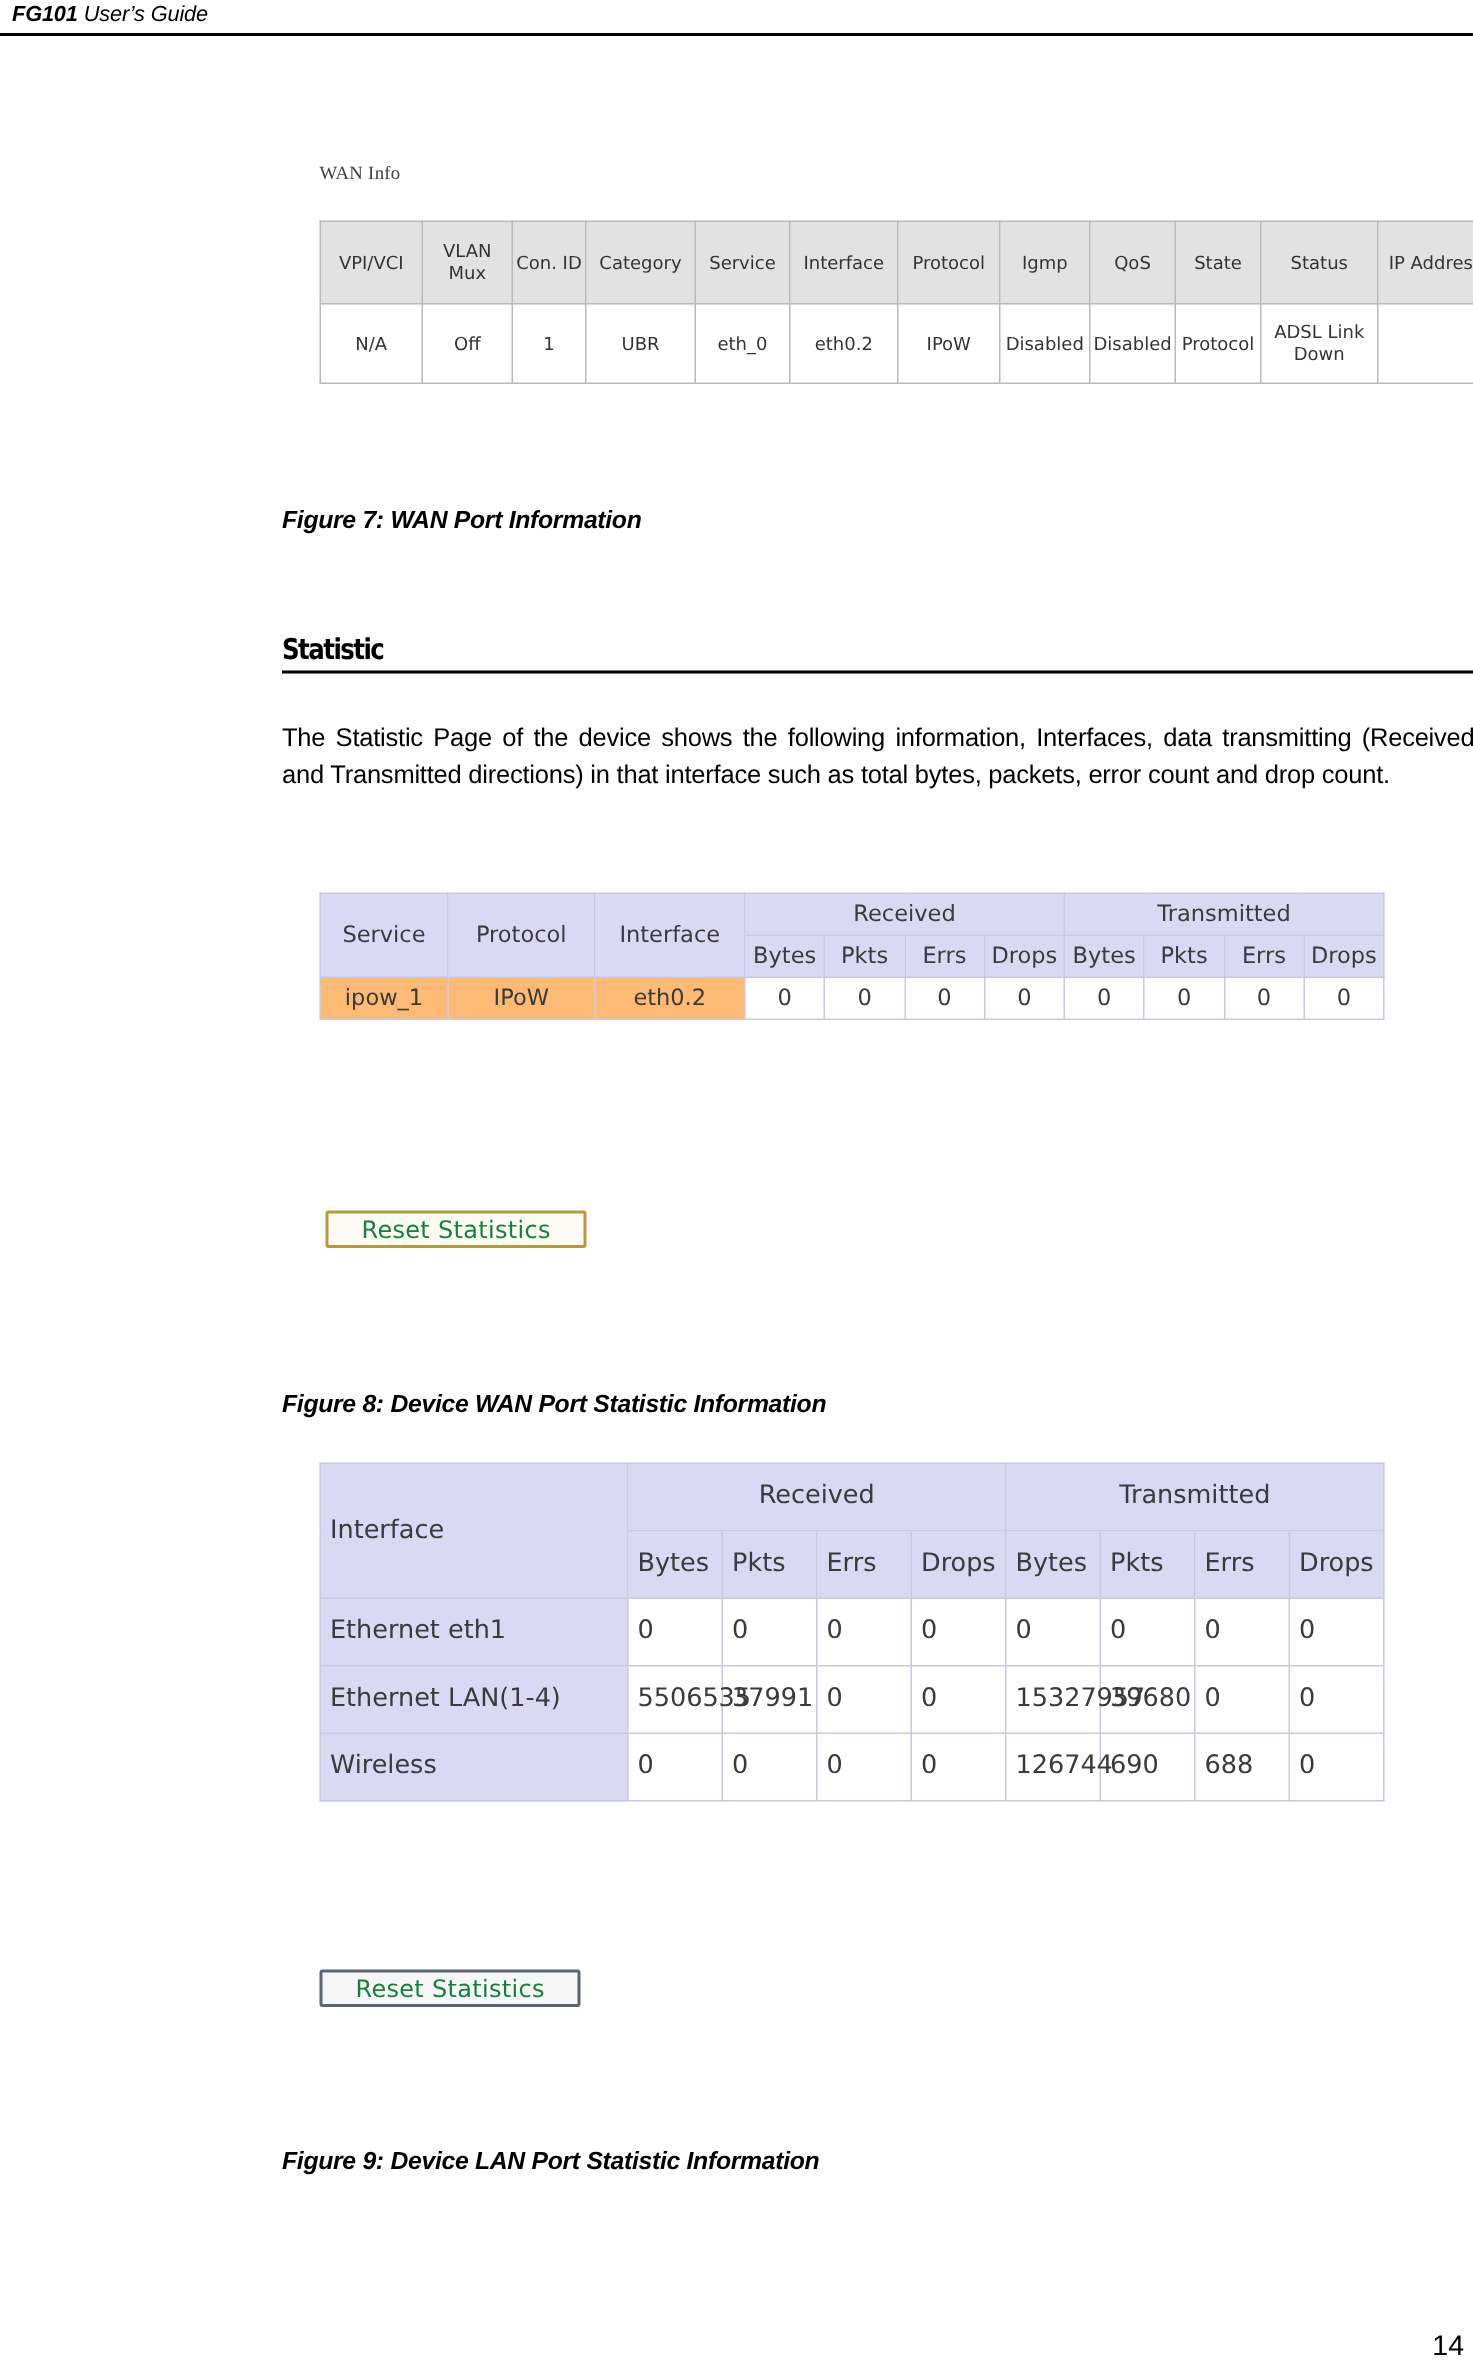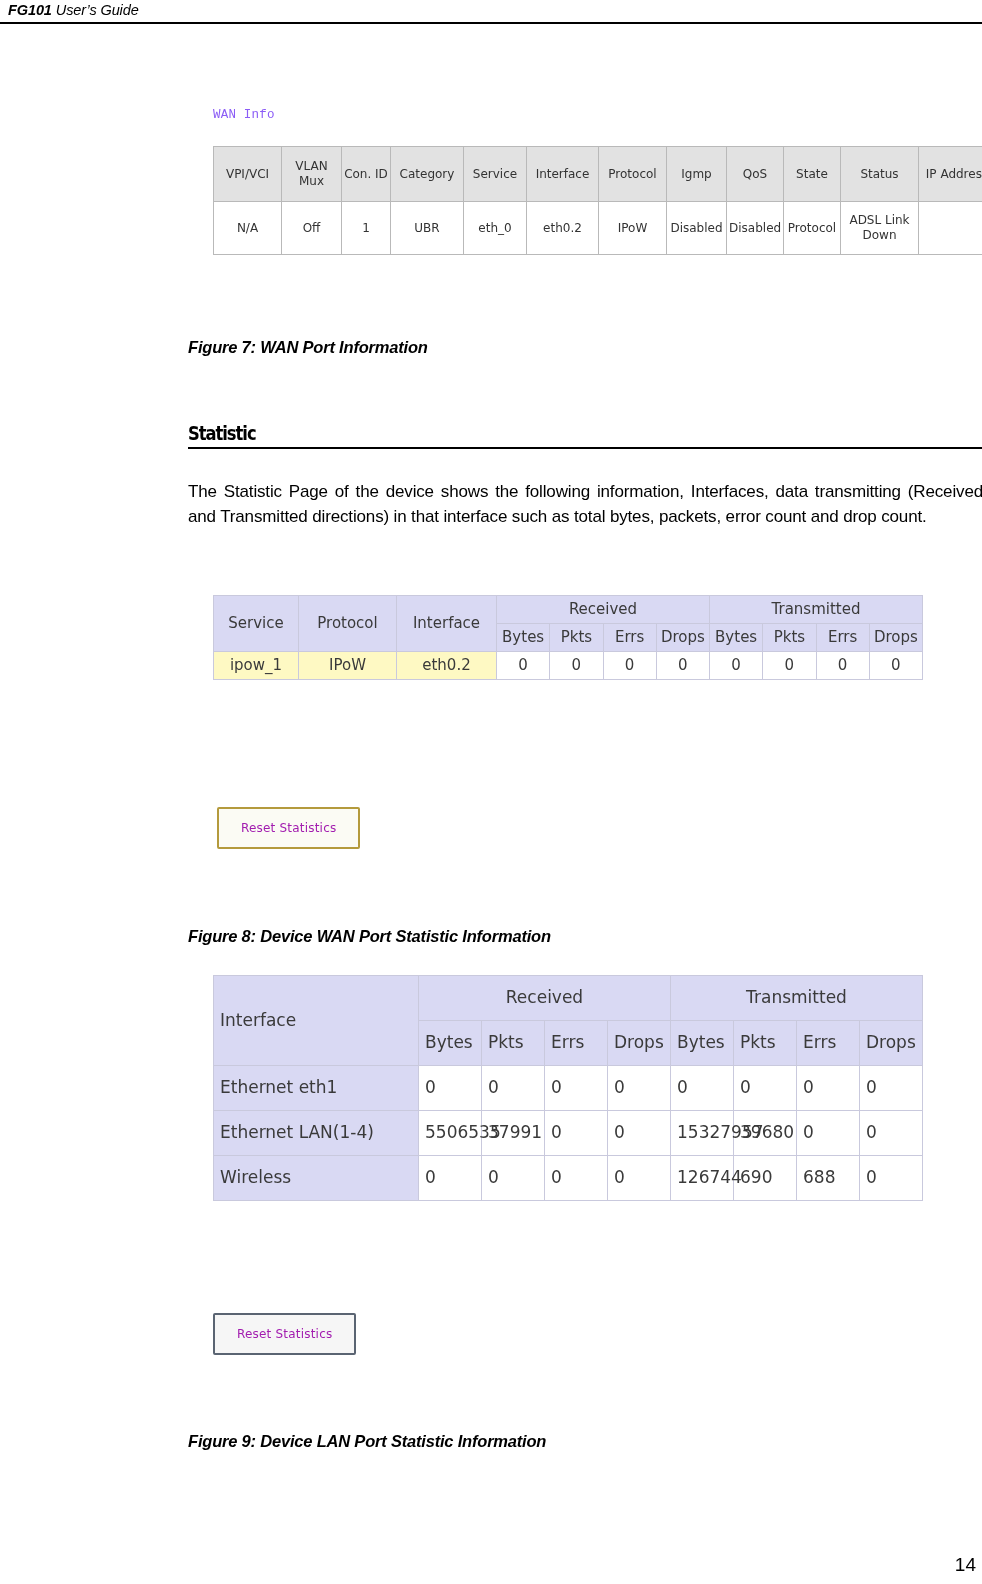--- a/index.html
+++ b/index.html
@@ -67,23 +67,23 @@
   }
 
   
   .wan-info-block {
     position: absolute;
     left: 213px;
     top: 108px;
     width: 722px;
   }
   .wan-info-title {
-    font-family: Liberation Mono, monospace;
+    font-family: Liberation Serif, serif;
     font-size: 12.5px;
-    color: #8b5cf6;
+    color: #404040;
     margin-bottom: 24px;
     letter-spacing: 0.2px;
   }
   table.waninfo {
     border-collapse: collapse;
     table-layout: fixed;
     width: 722px;
     font-family: "DejaVu Sans", sans-serif;
     font-size: 12px;
     color: #333;
@@ -164,29 +164,29 @@
   table.statwan td {
     border: 1px solid #c9c9dd;
     padding: 1px 2px;
     font-weight: normal;
     text-align: center;
     vertical-align: middle;
     line-height: 1.15;
     height: 25px;
   }
   table.statwan th.lav { background: #d9d9f3; }
-  table.statwan td.lav { background: #fef9c3; }
+  table.statwan td.lav { background: #fdba74; }
   table.statwan td.val { background: #ffffff; }
 
   
   .btn-reset {
     font-family: "DejaVu Sans", sans-serif;
-    font-size: 12px;
-    color: #a21caf;
-    padding: 12px 22px;
+    font-size: 16px;
+    color: #15803d;
+    padding: 1px 22px;
     display: inline-block;
     letter-spacing: 0.2px;
   }
   .btn-gold {
     background: #fbfbf4;
     border: 2px solid #b49a3c;
     border-radius: 2px;
   }
   .btn-gray {
     background: #f6f6f6;

